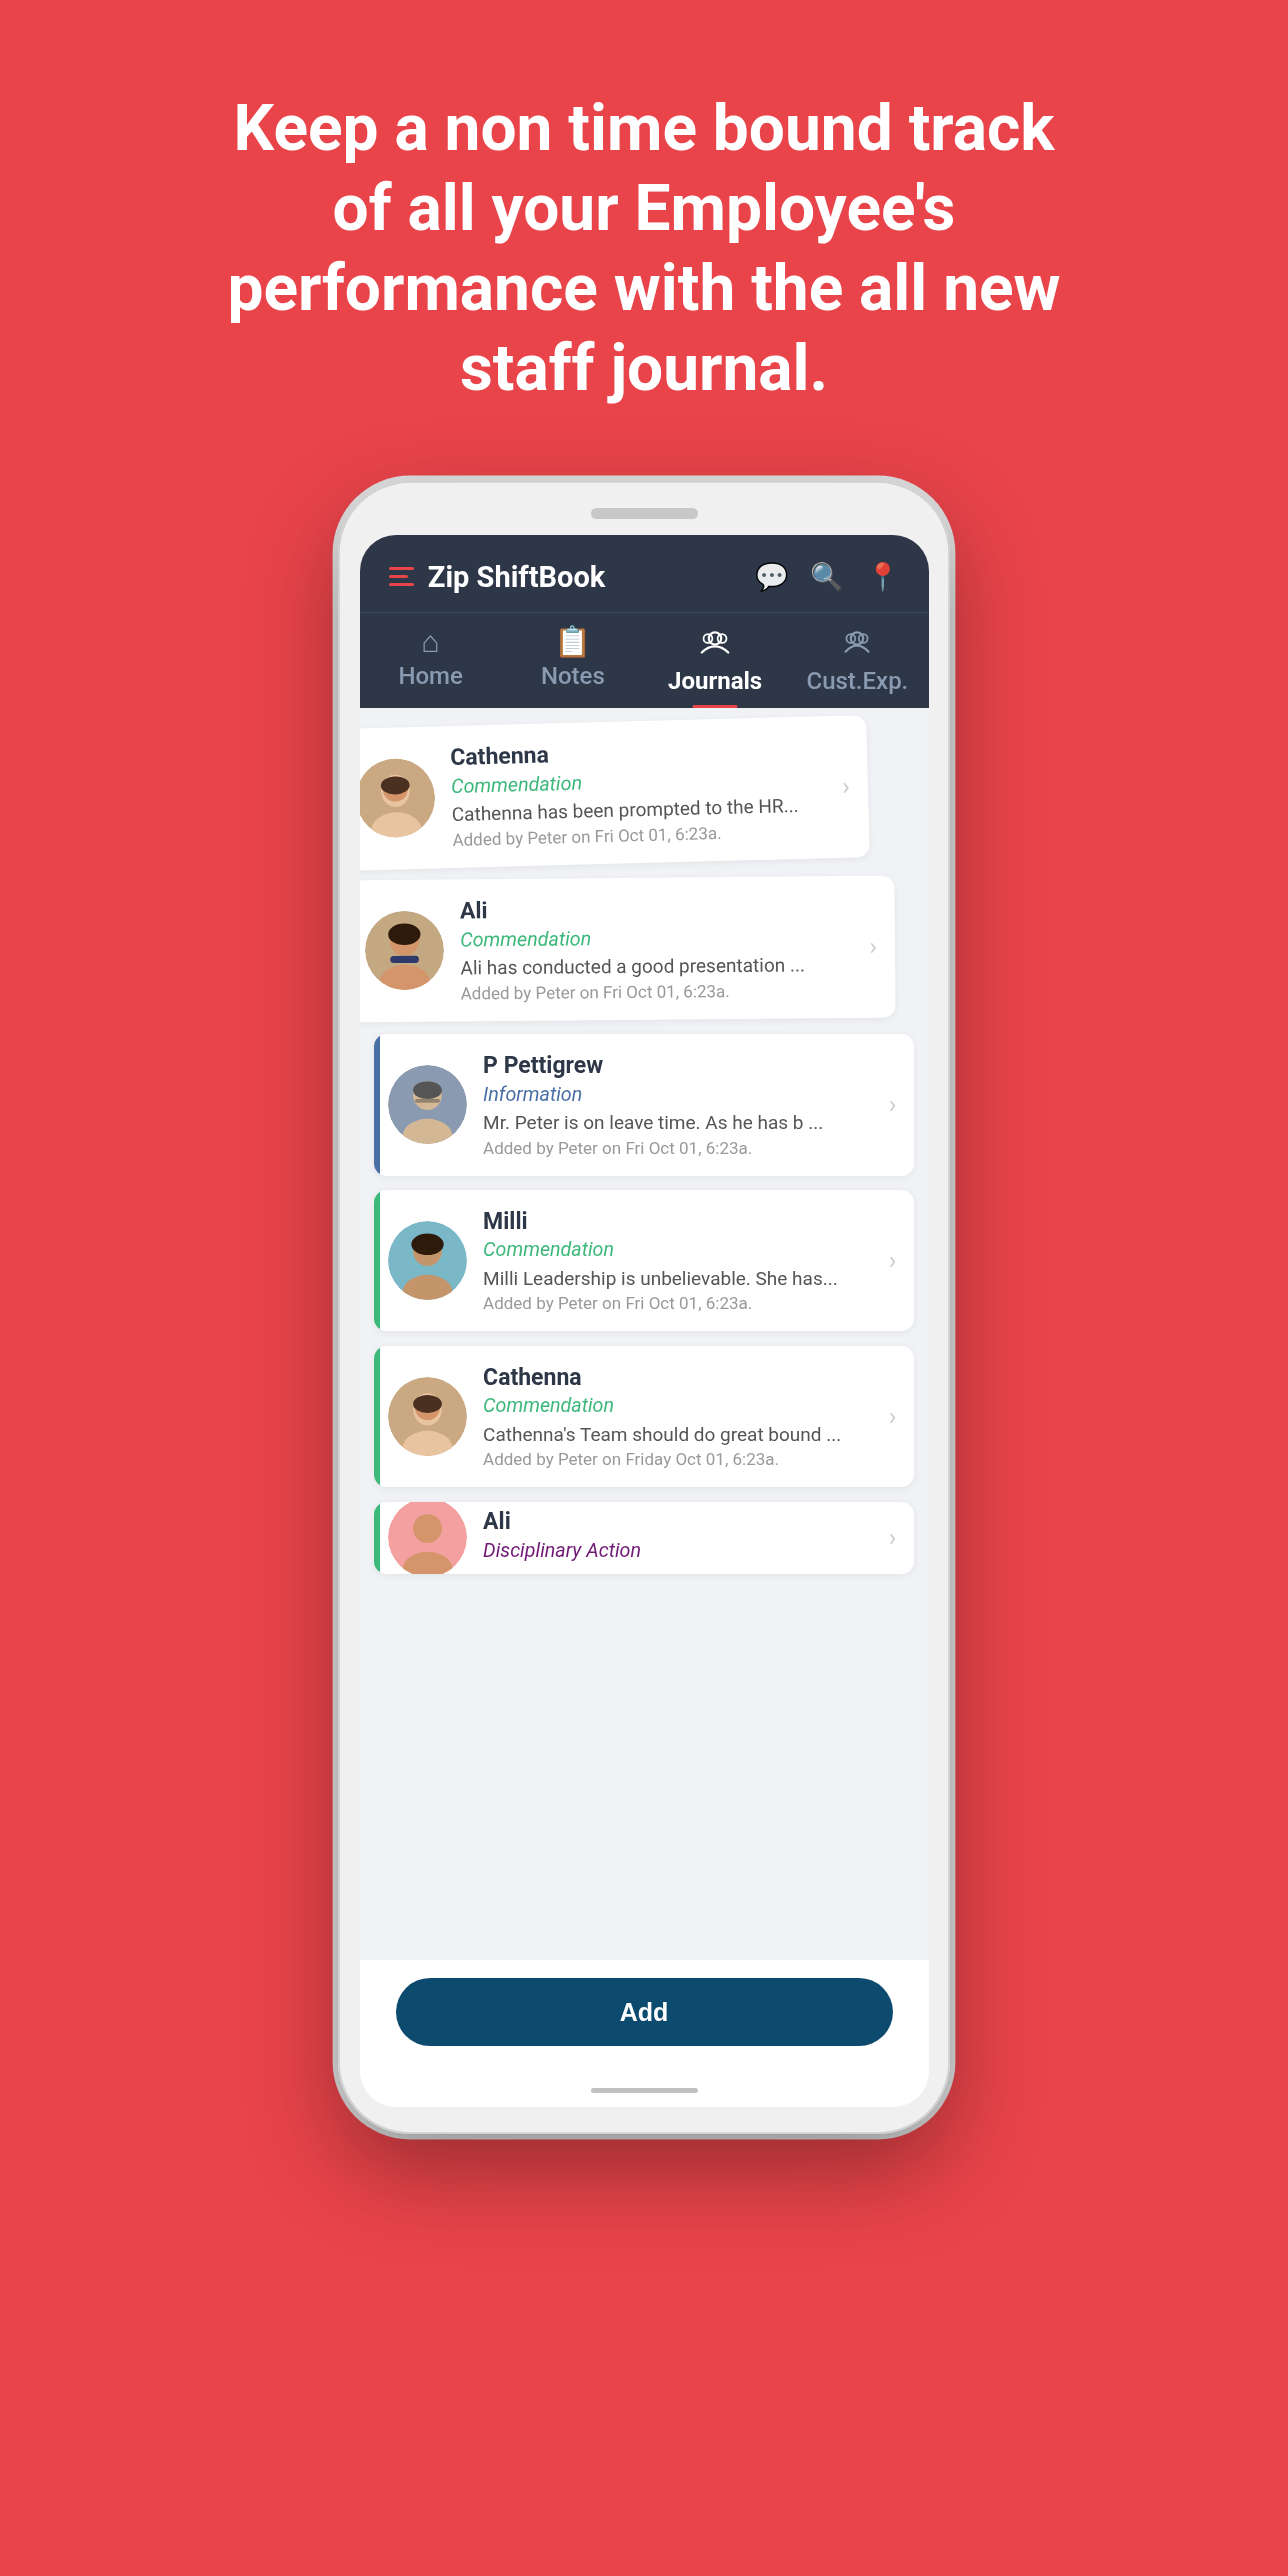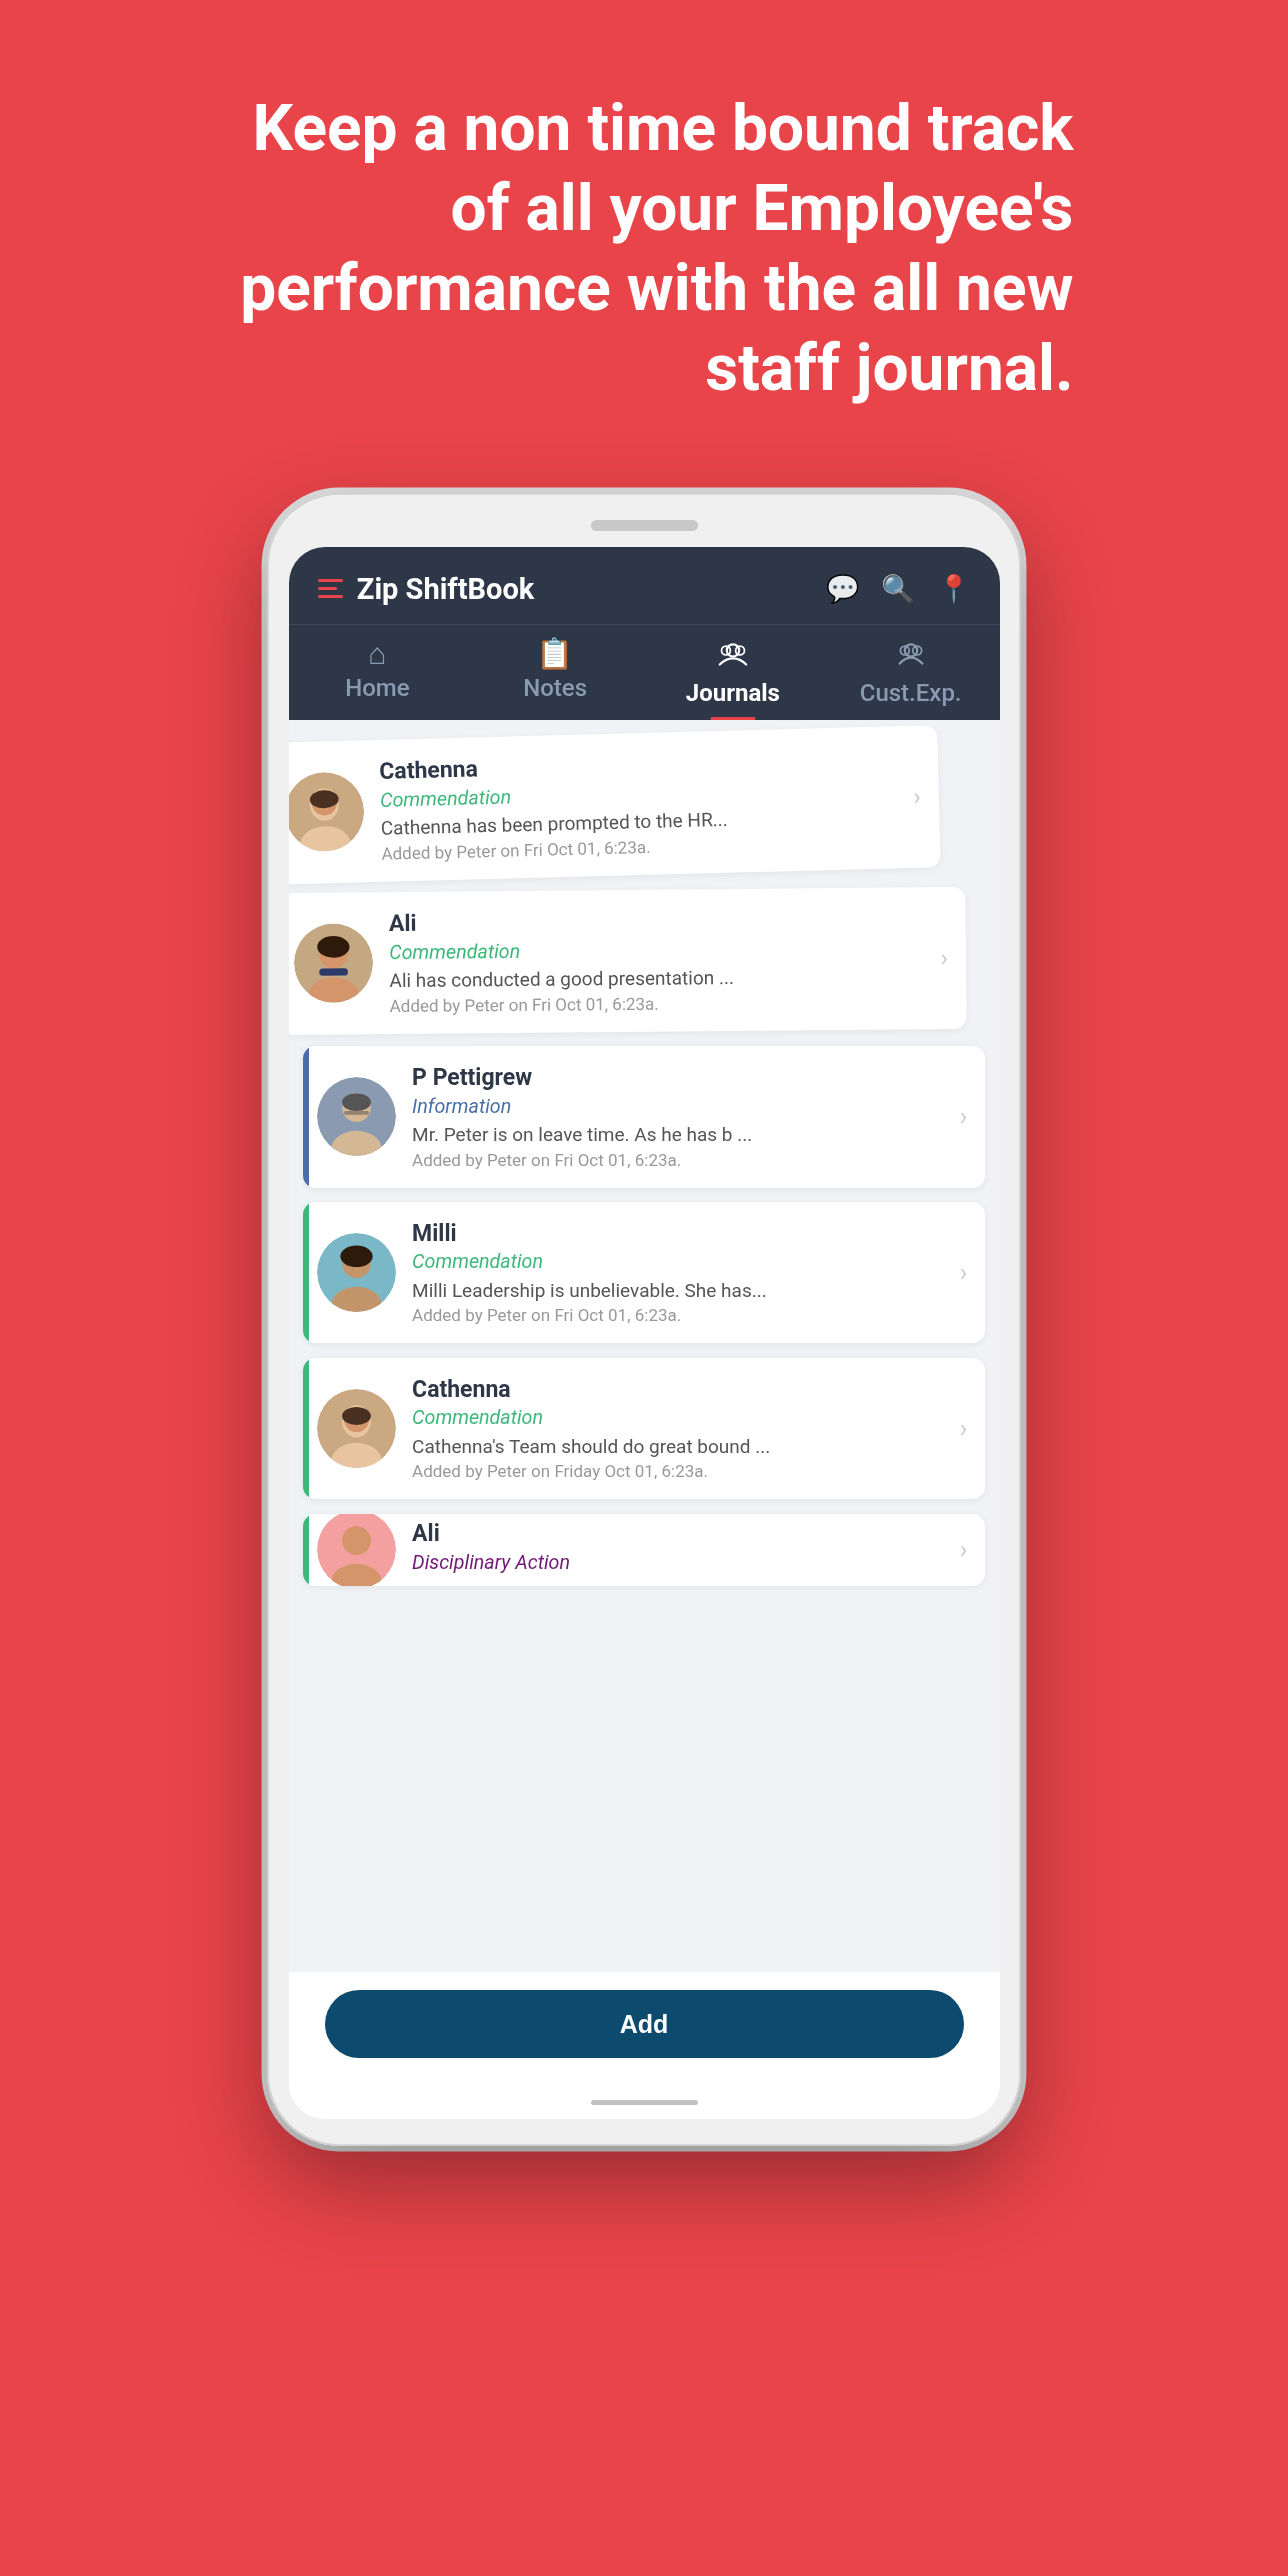--- a/index.html
+++ b/index.html
@@ -9,32 +9,32 @@
       min-height: 2576px;
       background: #e8444a;
       font-family: -apple-system, BlinkMacSystemFont, 'Segoe UI', Roboto, sans-serif;
       display: flex;
       flex-direction: column;
       align-items: center;
     }
 
     .hero-text {
       color: white;
-      text-align: right;
+      text-align: center;
       font-size: 64px;
       font-weight: 700;
       line-height: 1.25;
       padding: 89px 107px 72px;
       max-width: 1073px;
     }
 
     .phone-wrapper {
       position: relative;
-      width: 754px;
-      margin: 12px auto;
+      width: 612px;
+      margin: 0 auto;
     }
 
     .phone-outer {
       background: #f0f0f0;
       border-radius: 72px;
       padding: 27px 21.5px;
       box-shadow:
         0 36px 89px rgba(0,0,0,0.35),
         inset 0 0 0 1.8px #d0d0d0,
         0 0 0 5.4px #e0e0e0;

